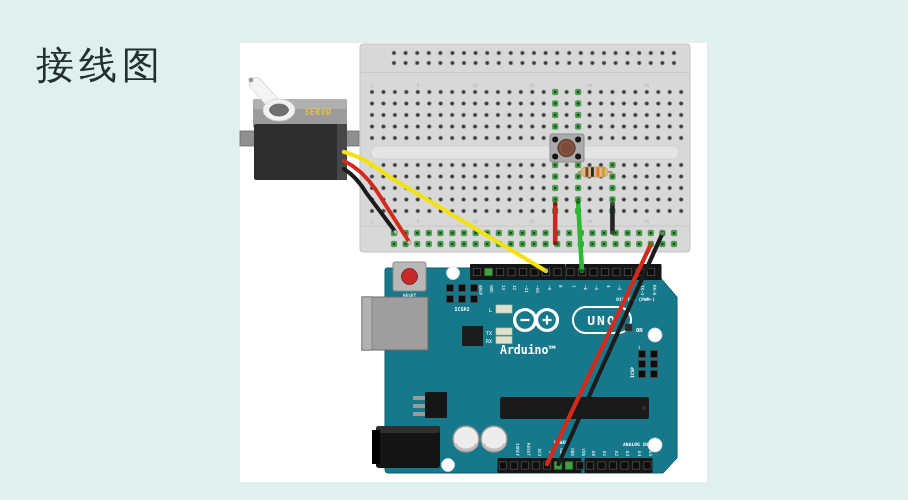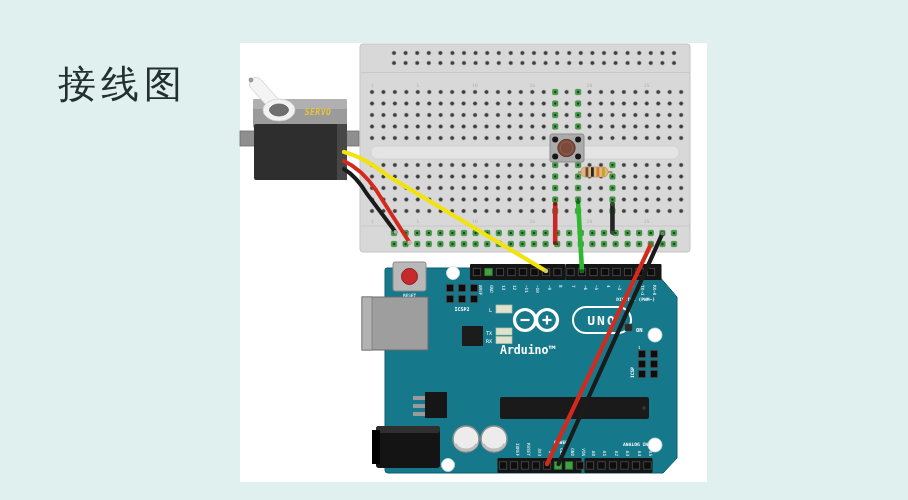--- a/index.html
+++ b/index.html
@@ -1,17 +1,17 @@
 <!DOCTYPE html>
 <html><head>
 <meta charset="utf-8">
 <style>
   html,body{margin:0;padding:0;}
   .stage{position:relative;width:908px;height:500px;overflow:hidden;font-family:"DejaVu Sans","Liberation Sans",sans-serif;}
-  .title{position:absolute;left:58px;top:40px;font-size:38px;font-weight:500;letter-spacing:5px;margin-top:19px;}
+  .title{position:absolute;left:36px;top:40px;font-size:38px;font-weight:500;letter-spacing:5px;}
   .panel{position:absolute;left:240px;top:43px;width:467px;height:439px;}
   #scene{position:absolute;left:0;top:0;}
   text{font-family:"DejaVu Sans Mono","Liberation Mono",monospace;}
 </style>
 </head>
 <body>
 
 <div class="stage" style="background: rgb(223, 240, 238);">
   <div class="title" style="color: rgb(34, 48, 48);">接线图</div>
   <div class="panel" style="background: rgb(255, 255, 255);"></div>

